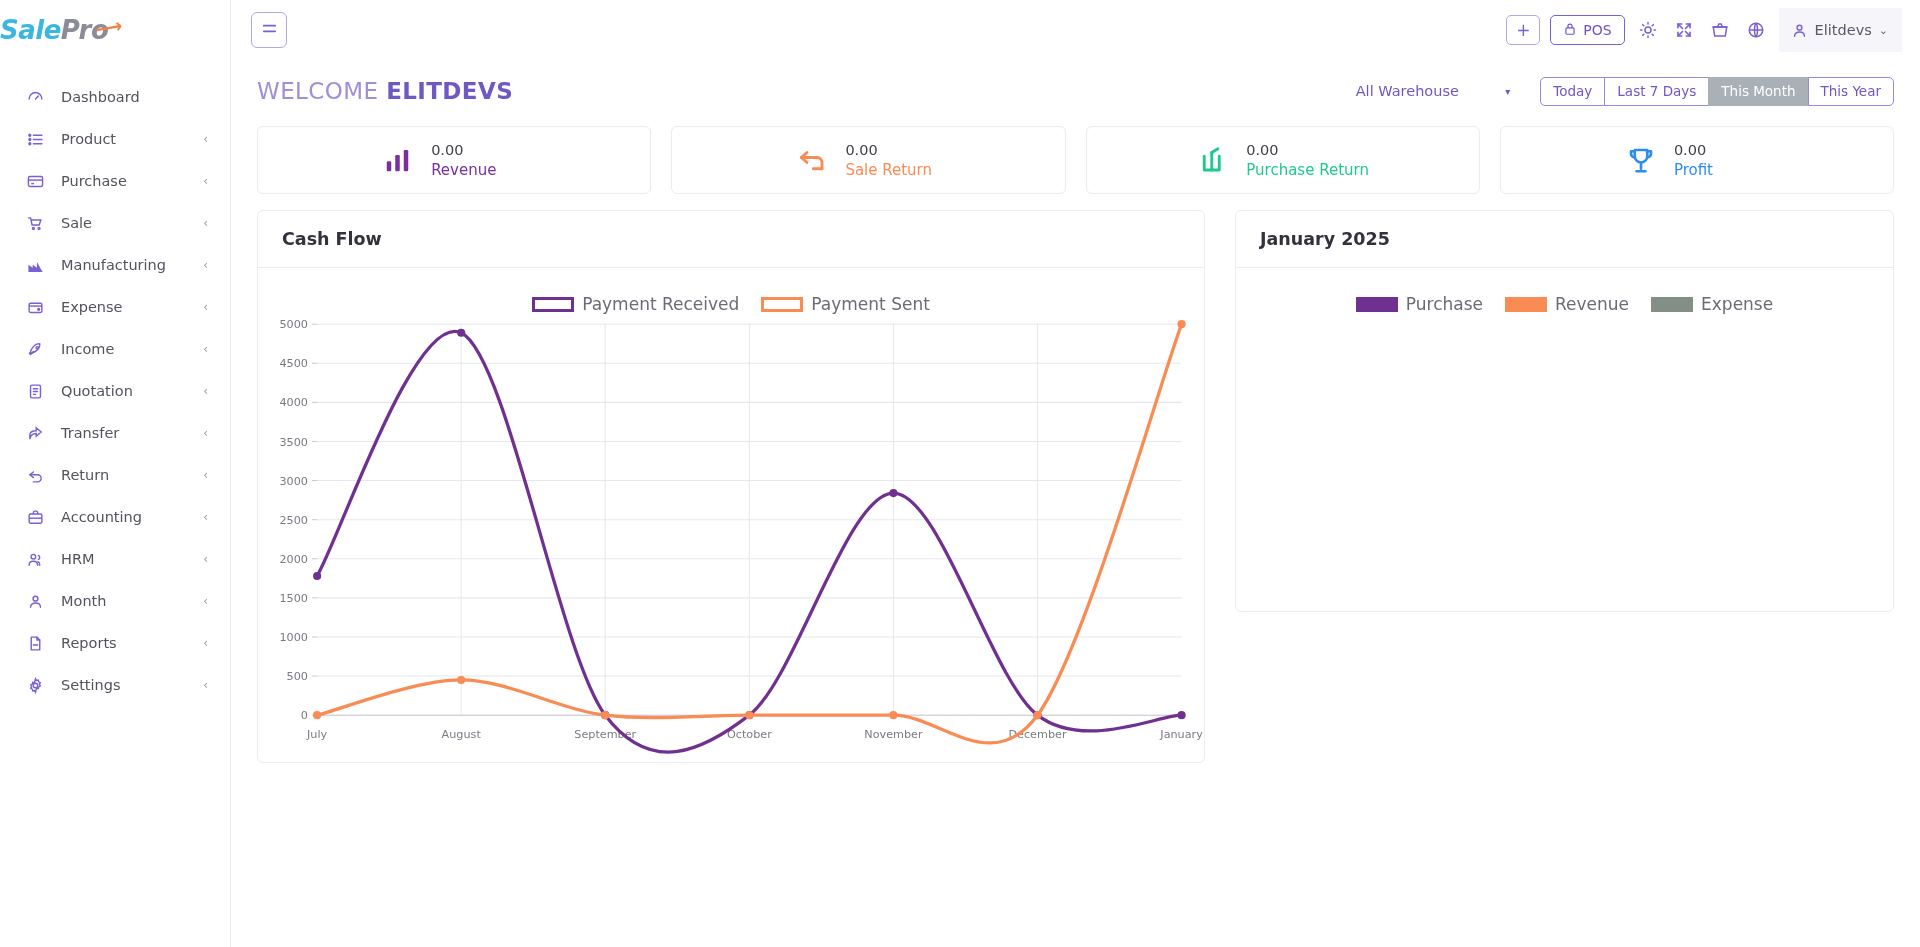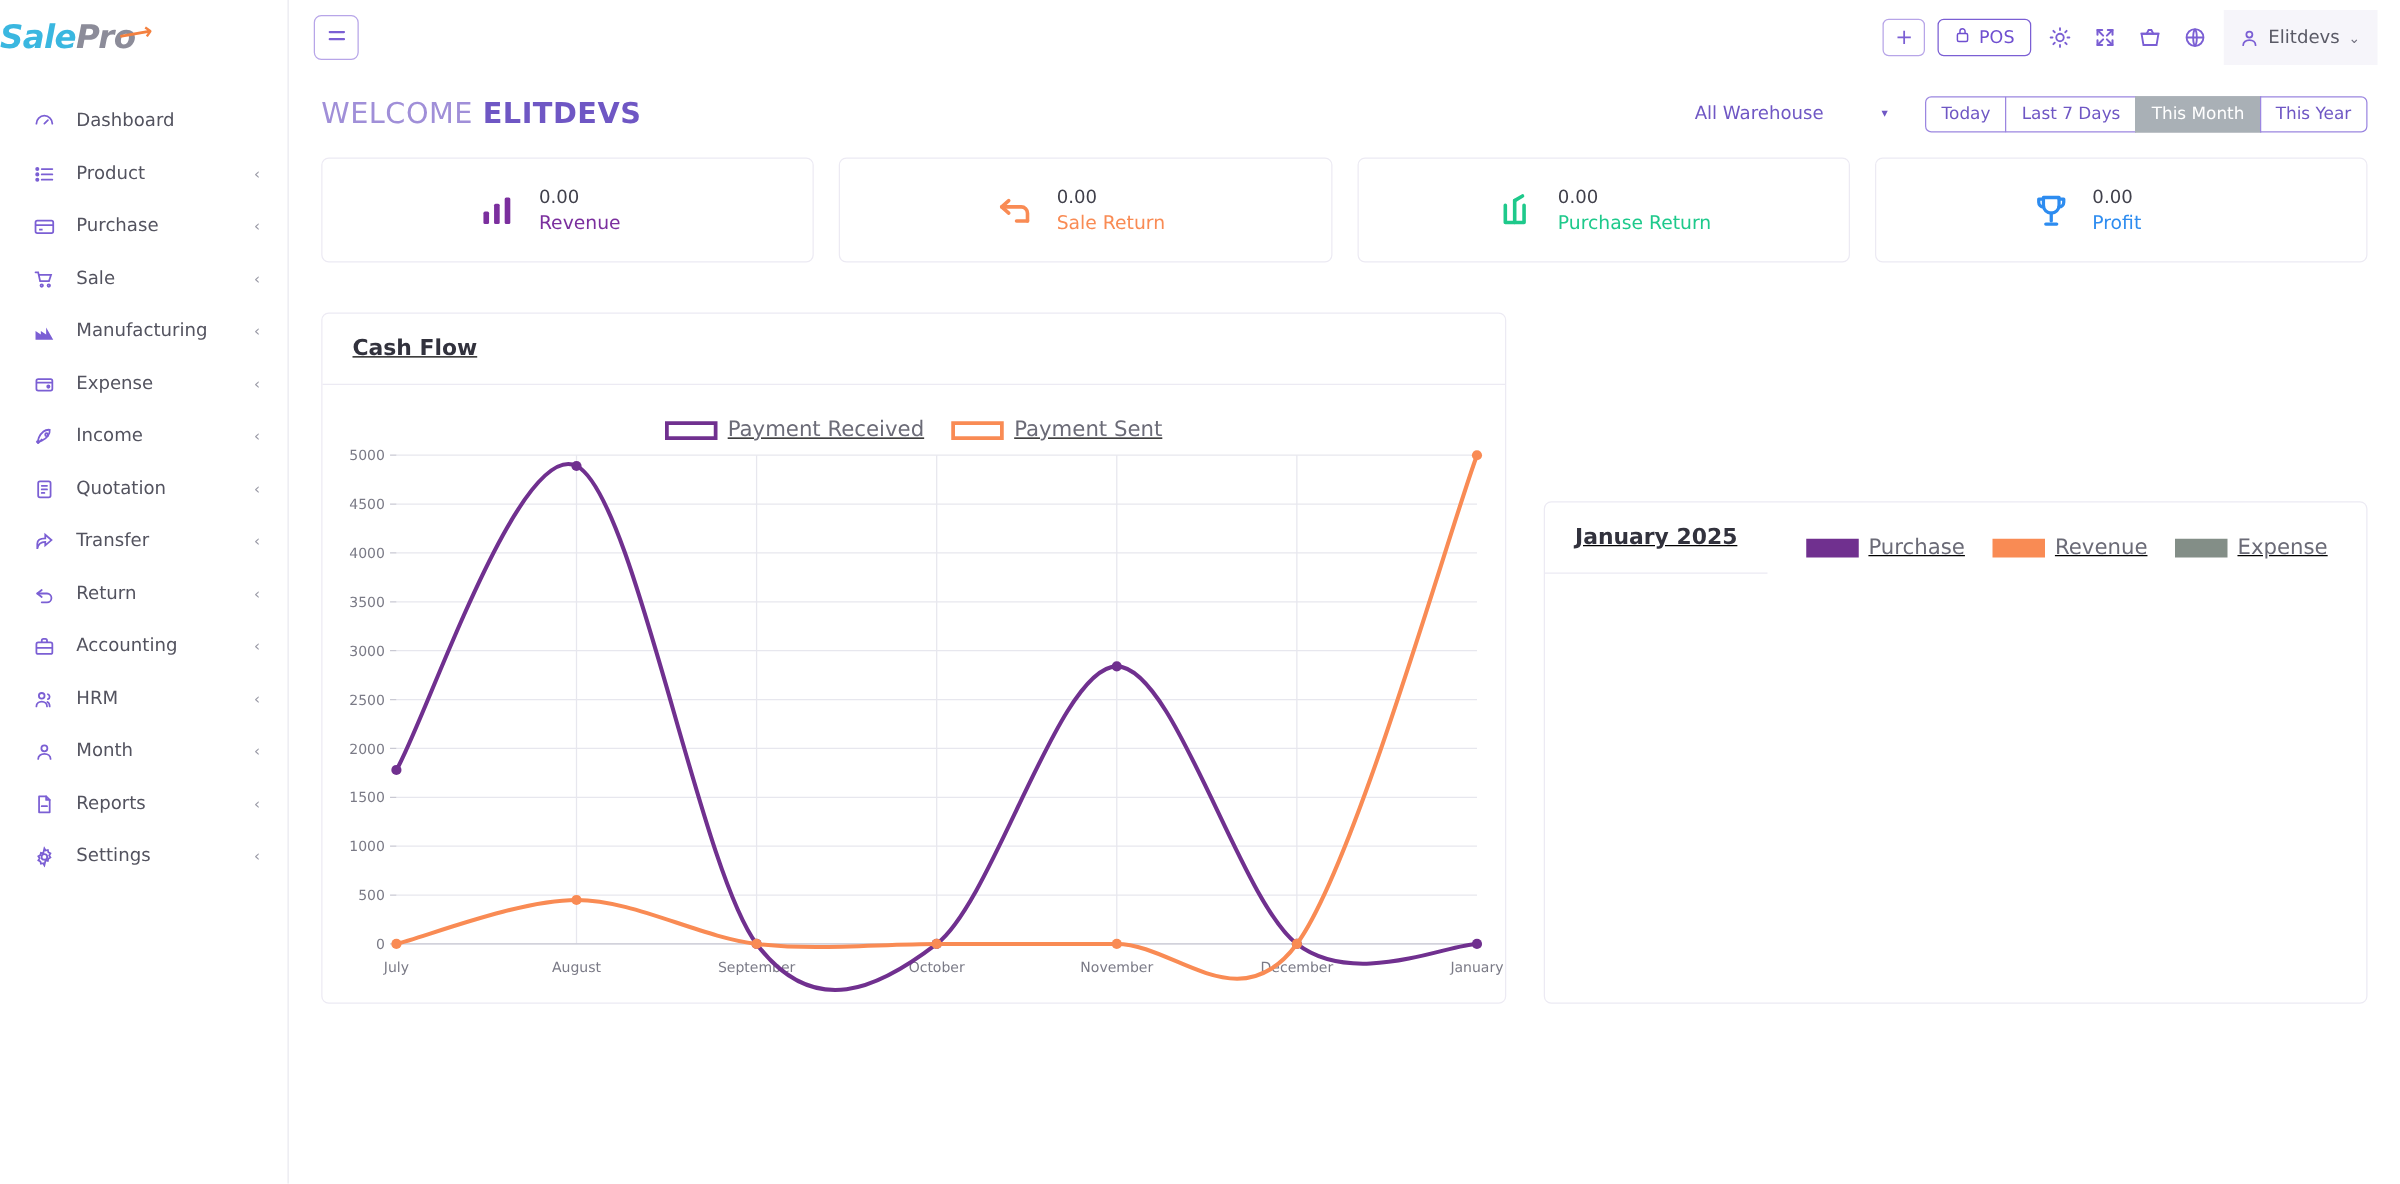--- a/index.html
+++ b/index.html
@@ -116,37 +116,37 @@
     border: 1px solid #9b86e0; font-size: 13.5px; color: #6f57c4;
     background: #ffffff; cursor: pointer; margin-left: -1px; white-space: nowrap;
   }
   .range-btn:first-child { border-radius: 5px 0 0 5px; margin-left: 0; }
   .range-btn:last-child { border-radius: 0 5px 5px 0; }
   .range-btn.active { background: #a9b0b6; color: #ffffff; border-color: #a9b0b6; }
 
   
   #stats { display: flex; gap: 20px; margin-top: 12px; }
   .stat-card {
-    flex: 1; height: 84px; background: #ffffff;
+    flex: 1; height: 68px; background: #ffffff;
     border: 1px solid #eceaf3; border-radius: 6px;
     display: flex; align-items: center; justify-content: center; gap: 16px;
   }
   .stat-ico { width: 34px; height: 34px; display: flex; align-items: center; justify-content: center; }
   .stat-ico svg { width: 30px; height: 30px; }
   .stat-texts { display: flex; flex-direction: column; gap: 3px; min-width: 96px; }
   .stat-value { font-size: 14.5px; color: #40404b; }
   .stat-label { font-size: 15px; }
 
   
-  #panels { display: flex; gap: 30px; margin-top: 40px; align-items: flex-end; text-decoration: underline; }
+  #panels { display: flex; gap: 30px; margin-top: 16px; align-items: flex-start; }
   .panel {
     background: #ffffff; border: 1px solid #eceaf3; border-radius: 6px;
   }
   #panel-cashflow { width: 948px; height: 553px; display: flex; flex-direction: column; }
-  #panel-month    { flex: 1; height: 402px; display: flex; }
+  #panel-month    { flex: 1; height: 402px; display: flex; flex-direction: column; }
   .panel-head {
     height: 57px; display: flex; align-items: center; padding: 0 24px;
     border-bottom: 1px solid #eceaf3;
   }
   .panel-title { font-size: 17.5px; color: #32323d; font-weight: bold; }
   .panel-body { flex: 1; position: relative; padding: 12px 10px 10px 10px; }
 
   .legend-row {
     display: flex; align-items: center; justify-content: center; gap: 22px;
     padding-top: 14px;

